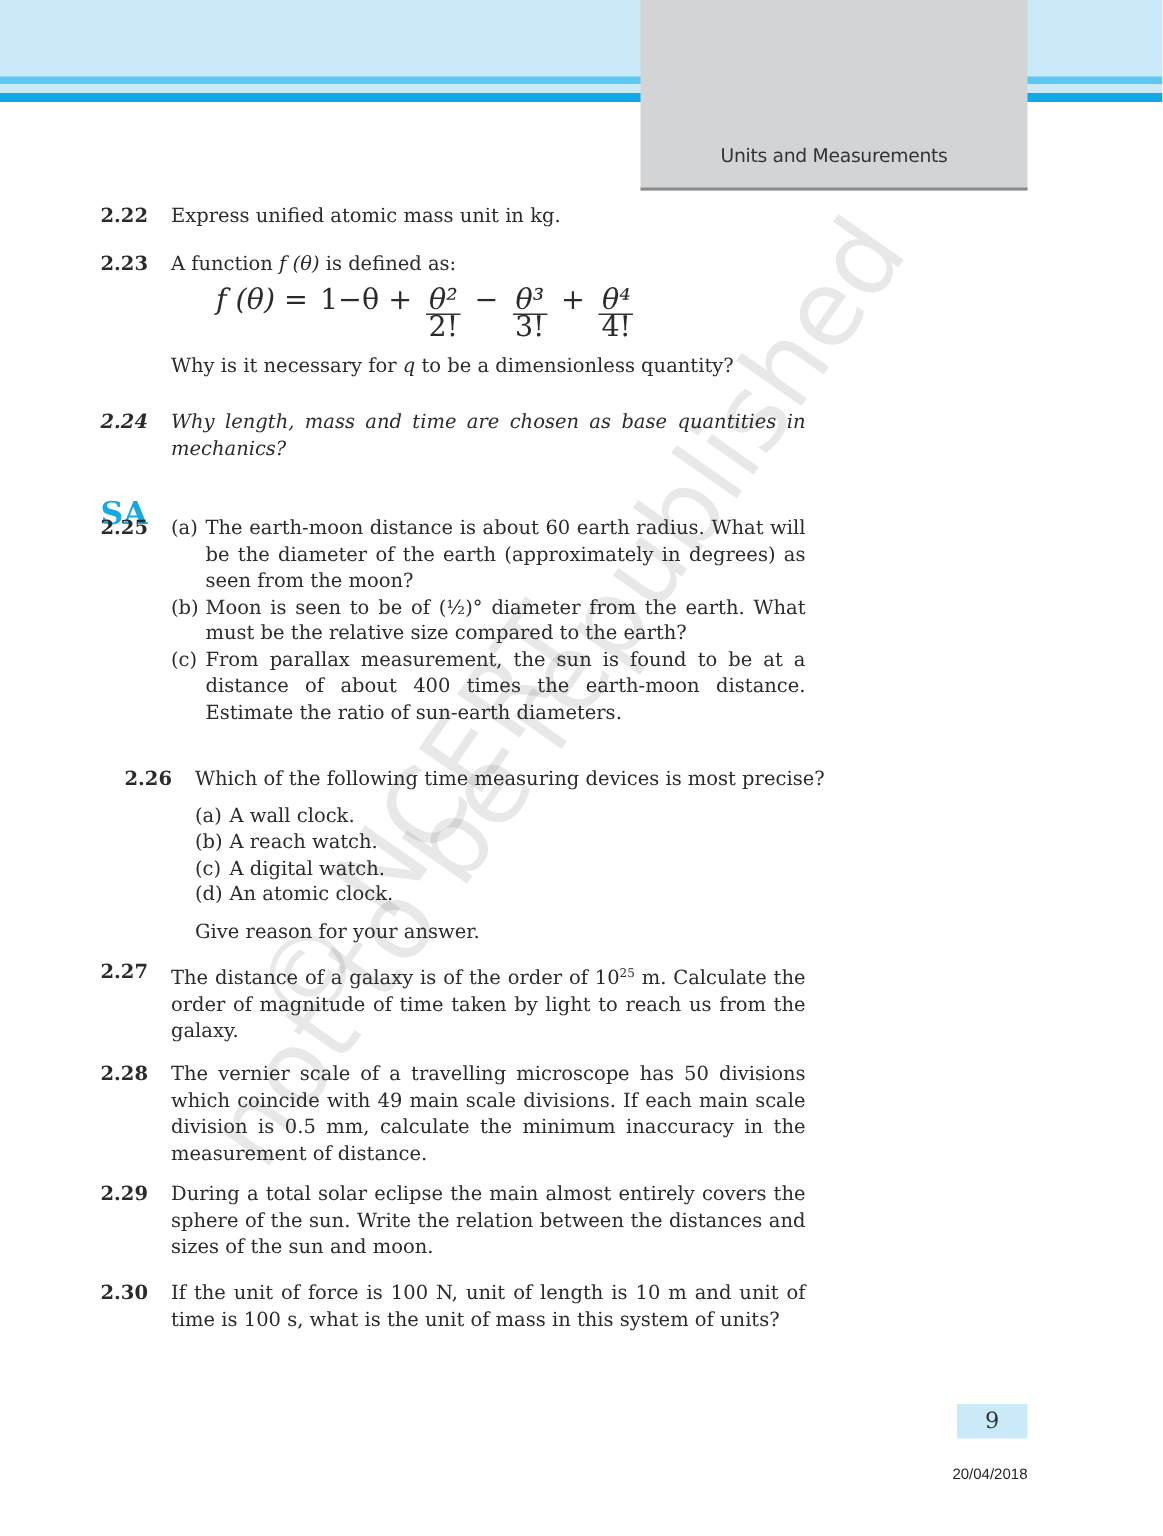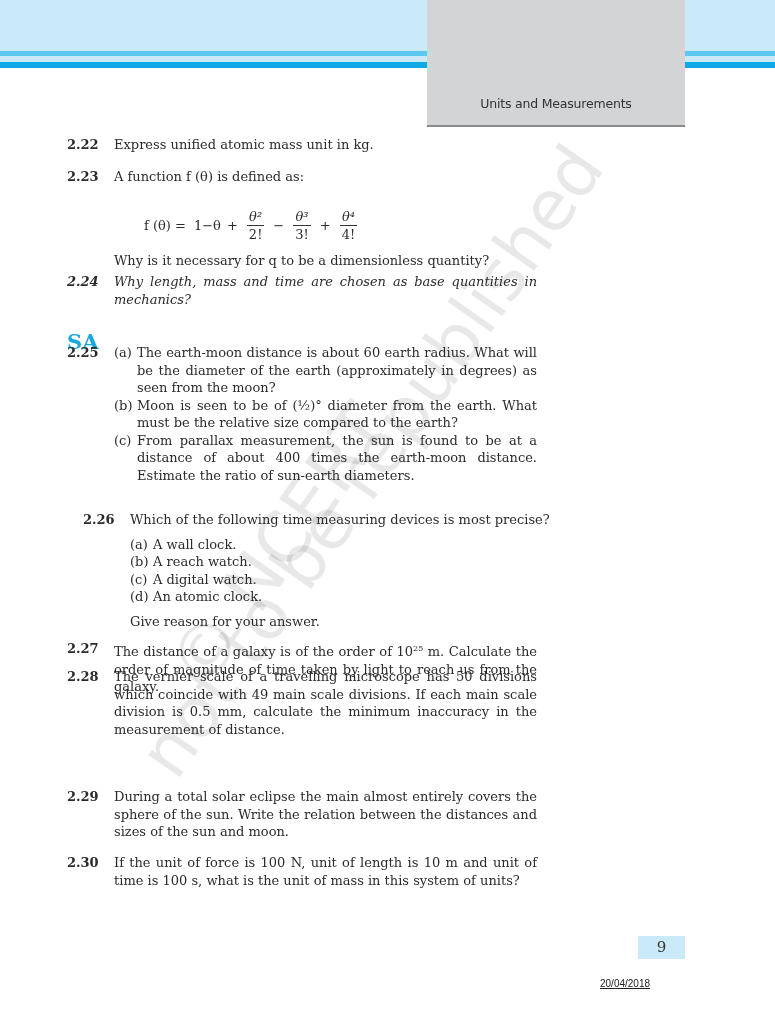--- a/index.html
+++ b/index.html
@@ -29,35 +29,35 @@
   .wm1 { left: 220px; top: 620px; font-size: 70px; transform: rotate(-55deg); }
   .wm2 { left: 190px; top: 710px; font-size: 70px; transform: rotate(-55deg); }
 
   .q { position: absolute; left: 67px; width: 470px; font-size: 13px; line-height: 17.5px; }
   .qnum { position: absolute; left: 0; top: 0; font-weight: bold; }
   .qbody { margin-left: 47px; text-align: justify; }
   .sub { display: flex; }
   .sub .lbl { width: 23px; flex: none; }
   .sub .txt { flex: 1; text-align: justify; }
   .formula {
-    display: flex; align-items: center; margin: 22px 0 8px 30px; font-size: 13px;
+    display: flex; margin: 6px 0 8px 30px; font-size: 19px;
   }
   .frac { display: inline-flex; flex-direction: column; align-items: center; margin: 0 6px; }
   .frac .num { border-bottom: 1px solid #333; padding: 0 2px; font-style: italic; }
   .frac .den { padding: 0 2px; }
   .op { margin: 0 3px; }
-  .it { }
+  .it { font-style: italic; }
   .sa { position: absolute; left: 67px; top: 329px; font-size: 21px; font-weight: bold; color: #18a8e0; }
   .pagebox {
     position: absolute; left: 638px; top: 936px; width: 47px; height: 23px;
     background: #cbeaf9; text-align: center; font-size: 15px; line-height: 23px; color: #333;
   }
   .date {
-    position: absolute; left: 600px; top: 978px; width: 85px; text-align: left;
-    font-family: "Liberation Sans", "DejaVu Sans", sans-serif; font-size: 10px; color: #222; text-decoration: underline;
+    position: absolute; left: 600px; top: 978px; width: 85px; text-align: right;
+    font-family: "Liberation Sans", "DejaVu Sans", sans-serif; font-size: 10px; color: #222;
   }
 </style>
 </head>
 <body>
 
 <div class="band"></div>
 <div class="line1"></div>
 <div class="line2"></div>
 <div class="line3"></div>
 <div class="tab">
@@ -146,21 +146,21 @@
       </div>
     <div style="margin-top:7px;">Give reason for your answer.</div>
   </div>
 </div>
 
 <div class="q" style="top:640px;">
   <span class="qnum">2.27</span>
   <div class="qbody"><span>The distance of a galaxy is of the order of 10</span><sup style="font-size:8px;">25</sup><span> m. Calculate the order of magnitude of time taken by light to reach us from the galaxy.</span></div>
 </div>
 
-<div class="q" style="top:668px;">
+<div class="q" style="top:708px;">
   <span class="qnum">2.28</span>
   <div class="qbody">The vernier scale of a travelling microscope has 50 divisions which coincide with 49 main scale divisions. If each main scale division is 0.5 mm, calculate the minimum inaccuracy in  the measurement of distance.</div>
 </div>
 
 <div class="q" style="top:788px;">
   <span class="qnum">2.29</span>
   <div class="qbody">During a total solar eclipse the main almost entirely covers the sphere of the sun. Write the relation between the distances and sizes of the sun and moon.</div>
 </div>
 
 <div class="q" style="top:854px;">

